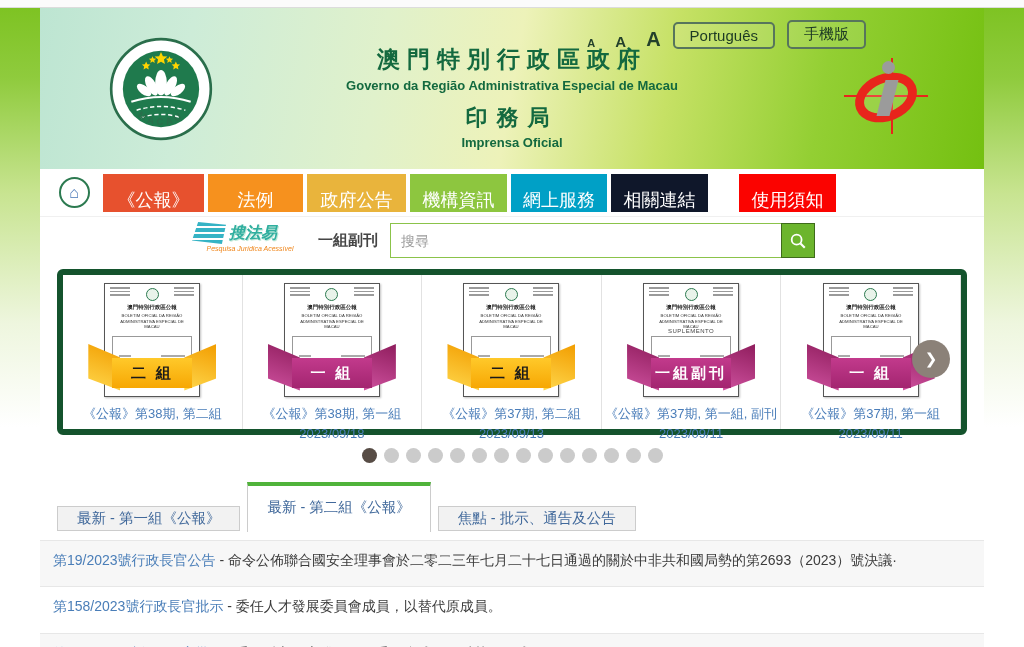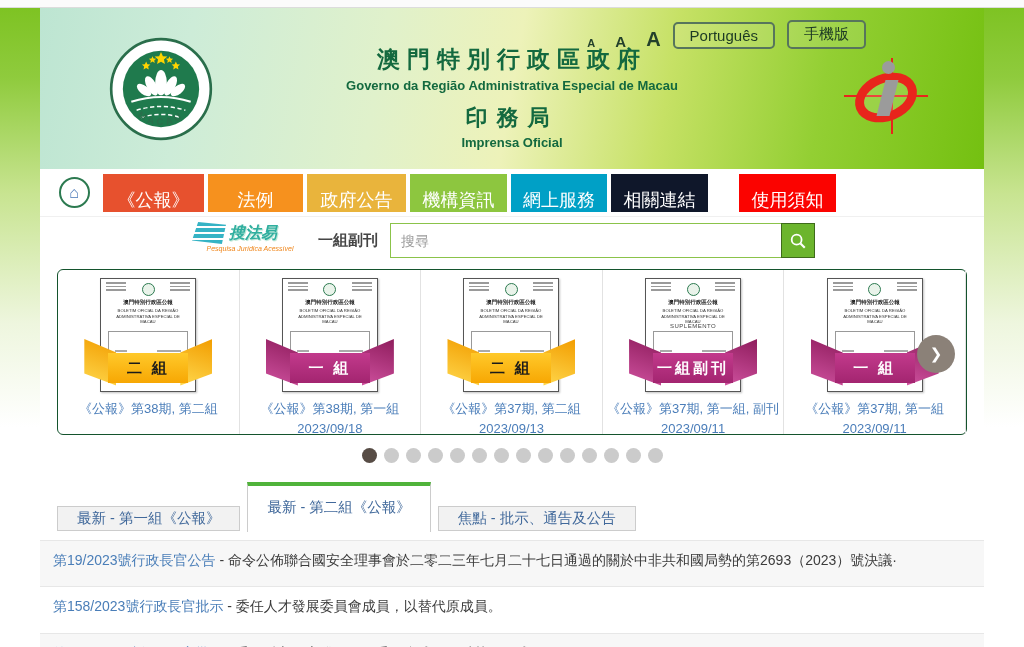--- a/index.html
+++ b/index.html
@@ -48,21 +48,21 @@
   .slogo-ic { width:34px; height:22px; background:repeating-linear-gradient(180deg,#35b3c5 0 4px,#ffffff 4px 6px); clip-path:polygon(18% 0,100% 12%,88% 100%,0 84%); }
   .slogo-tx { font-size:16px; font-weight:bold; font-style:italic; color:#2fae9f; text-shadow:1px 1px 0 #bfe8d8; white-space:nowrap;text-align:right; }
   .slogo-sub { font-size:7px; font-style:italic; color:#ef8418; margin-top:1px; text-align:center; white-space:nowrap; }
   .help-link { position:absolute; left:278px; top:14px; font-size:15px; font-weight:bold; color:#454545; cursor:pointer; }
   .searchbox { position:absolute; left:350px; top:6px; display:flex; }
   .search-input { width:391px; height:35px; border:1px solid #8bc34a; border-right:none; padding:0 10px; font-size:14px; color:#333; outline:none; }
   .search-input::placeholder { color:#9b9b9b; }
   .search-btn { width:34px; height:35px; background:#6cb52d; border:1px solid #3e6b1a; display:flex; align-items:center; justify-content:center; cursor:pointer; }
 
   
-  .carousel { position:relative; margin:4px 17px 0 17px; border:1px solid #14532d; border-radius:6px; height:166px; display:flex; background:#fff; }
+  .carousel { position:relative; margin:4px 17px 0 17px; border:6px solid #14532d; border-radius:6px; height:166px; display:flex; background:#fff; }
   .car-cell { flex:1; border-right:1px solid #e2e2e2; padding-top:8px; text-align:center; cursor:pointer; }
   .car-cell:last-child { border-right:none; }
   .cover { position:relative; width:96px; height:114px; margin:0 auto; background:#fff; border:1px solid #555; box-shadow:1px 1px 2px rgba(0,0,0,.25); }
   .cov-top { display:flex; justify-content:space-between; align-items:flex-start; padding:3px 5px 0 5px; }
   .cov-minitext { width:20px; }
   .cov-minitext i { display:block; height:1.5px; background:#9a9a9a; margin-bottom:2px; }
   .cov-emblem { width:13px; height:13px; border-radius:50%; border:1px solid #2c7a50; background:#e9f3ea; margin-top:1px; }
   .cov-mast { margin-top:3px; line-height:1.25; color:#222; }
   .cov-mast .m1 { font-size:6px; font-weight:bold; transform:scale(.92); }
   .cov-mast .m2, .cov-mast .m3 { font-size:5px; transform:scale(.85); color:#333; }

